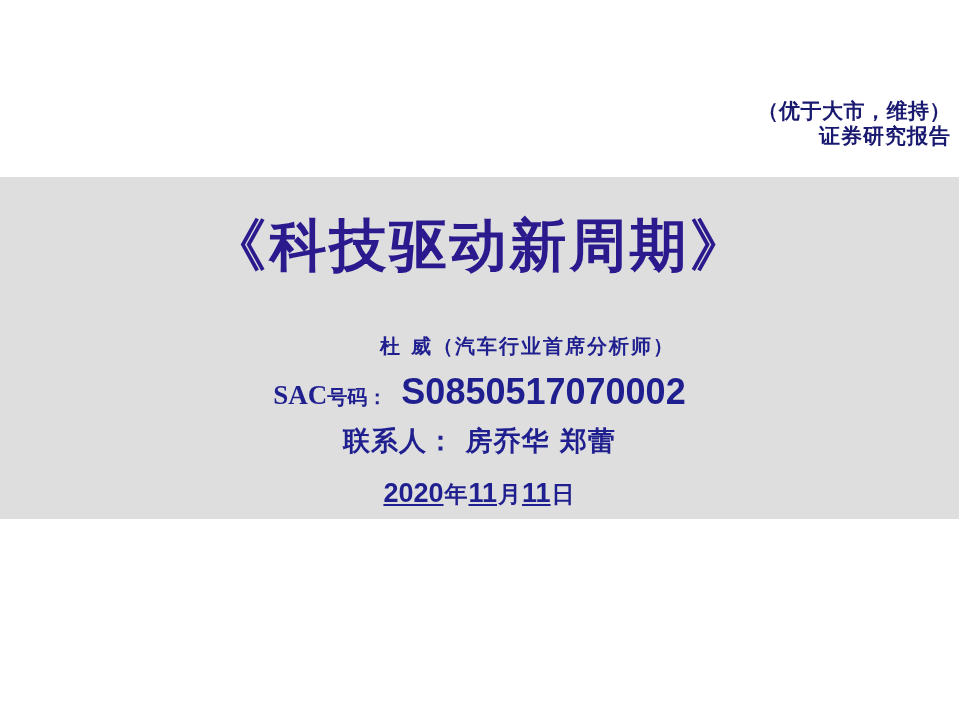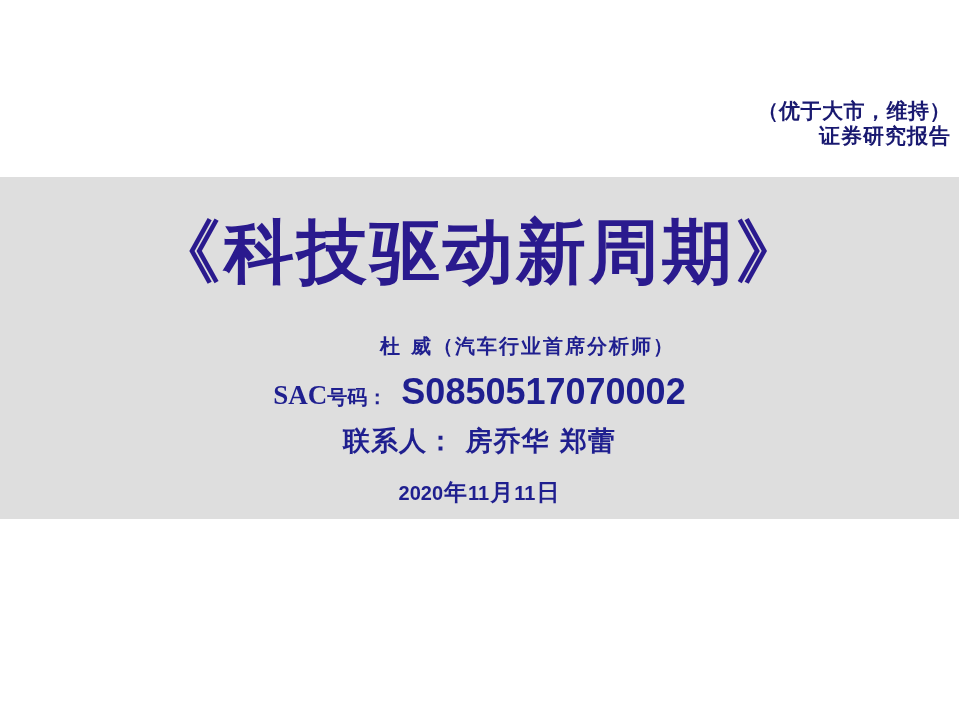--- a/index.html
+++ b/index.html
@@ -57,21 +57,21 @@
 
   
   .main-title {
     position: absolute;
     left: 0;
     top: 215px;
     width: 959px;
     text-align: center;
     color: #2a1a8e;
     font-family: "DejaVu Serif", "Liberation Serif", serif;
-    font-size: 70px;
+    font-size: 57px;
     font-weight: 700;
     letter-spacing: 3px;
     line-height: 1.05;
     white-space: nowrap;
   }
 
   
   .body-lines {
     position: absolute;
     left: 0;
@@ -126,22 +126,23 @@
     letter-spacing: 1px;
     line-height: 1.0;
     margin-bottom: 26px;
   }
   .line-date {
     font-size: 0;
     line-height: 1.0;
   }
   .line-date .d-num {
     font-family: "Liberation Sans", "DejaVu Sans", sans-serif;
-    font-size: 20px;
+    font-size: 27px;
     font-weight: 700;
+    text-decoration: underline;
   }
   .line-date .d-cn {
     font-family: "DejaVu Serif", "Liberation Serif", serif;
     font-size: 23px;
     font-weight: 700;
     padding: 0 1px;
   }
 </style>
 </head>
 <body>

